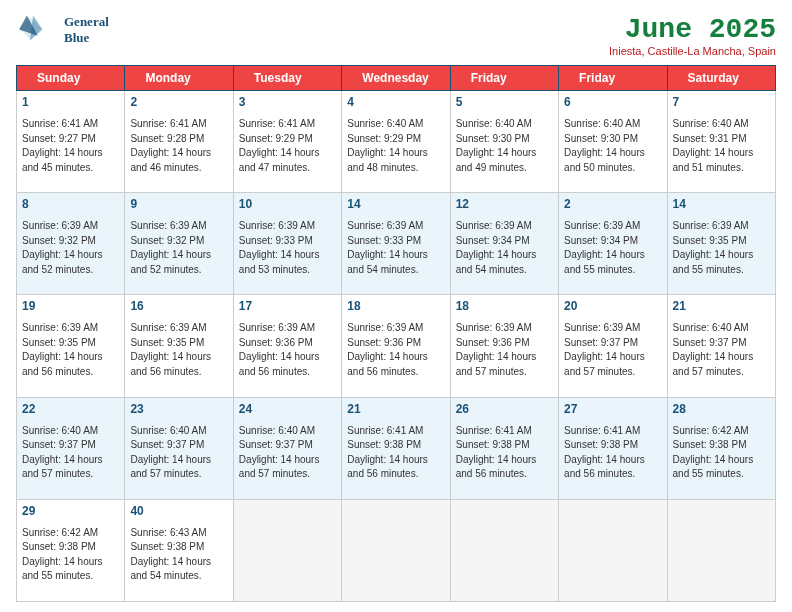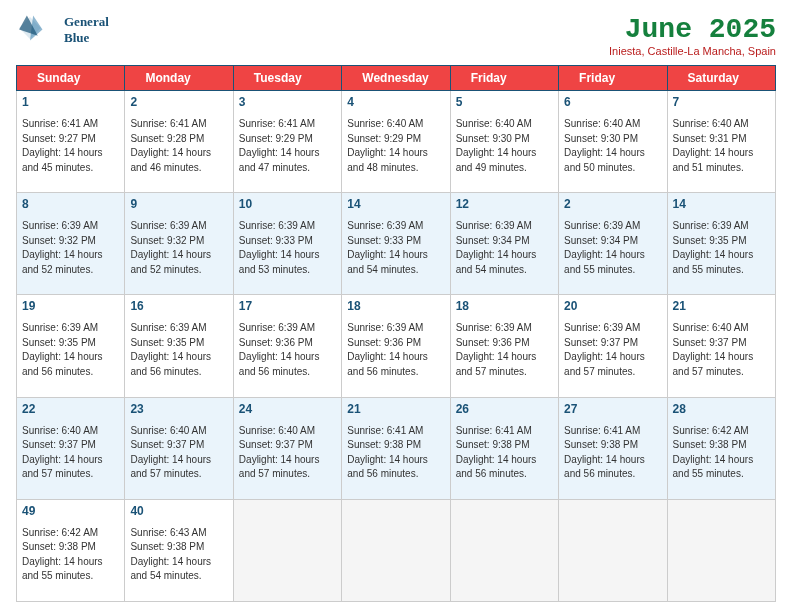--- a/index.html
+++ b/index.html
@@ -252,21 +252,21 @@
             <span class="day-num">27</span>
             <div class="day-info">Sunrise: 6:41 AM<br>Sunset: 9:38 PM<br>Daylight: 14 hours<br>and 56 minutes.</div>
           </td>
           <td>
             <span class="day-num">28</span>
             <div class="day-info">Sunrise: 6:42 AM<br>Sunset: 9:38 PM<br>Daylight: 14 hours<br>and 55 minutes.</div>
           </td>
         </tr>
         <tr>
           <td>
-            <span class="day-num">49</span>
+            <span class="day-num">29</span>
             <div class="day-info">Sunrise: 6:42 AM<br>Sunset: 9:38 PM<br>Daylight: 14 hours<br>and 55 minutes.</div>
           </td>
           <td>
             <span class="day-num">40</span>
             <div class="day-info">Sunrise: 6:43 AM<br>Sunset: 9:38 PM<br>Daylight: 14 hours<br>and 54 minutes.</div>
           </td>
           <td class="empty"></td>
           <td class="empty"></td>
           <td class="empty"></td>
           <td class="empty"></td>

